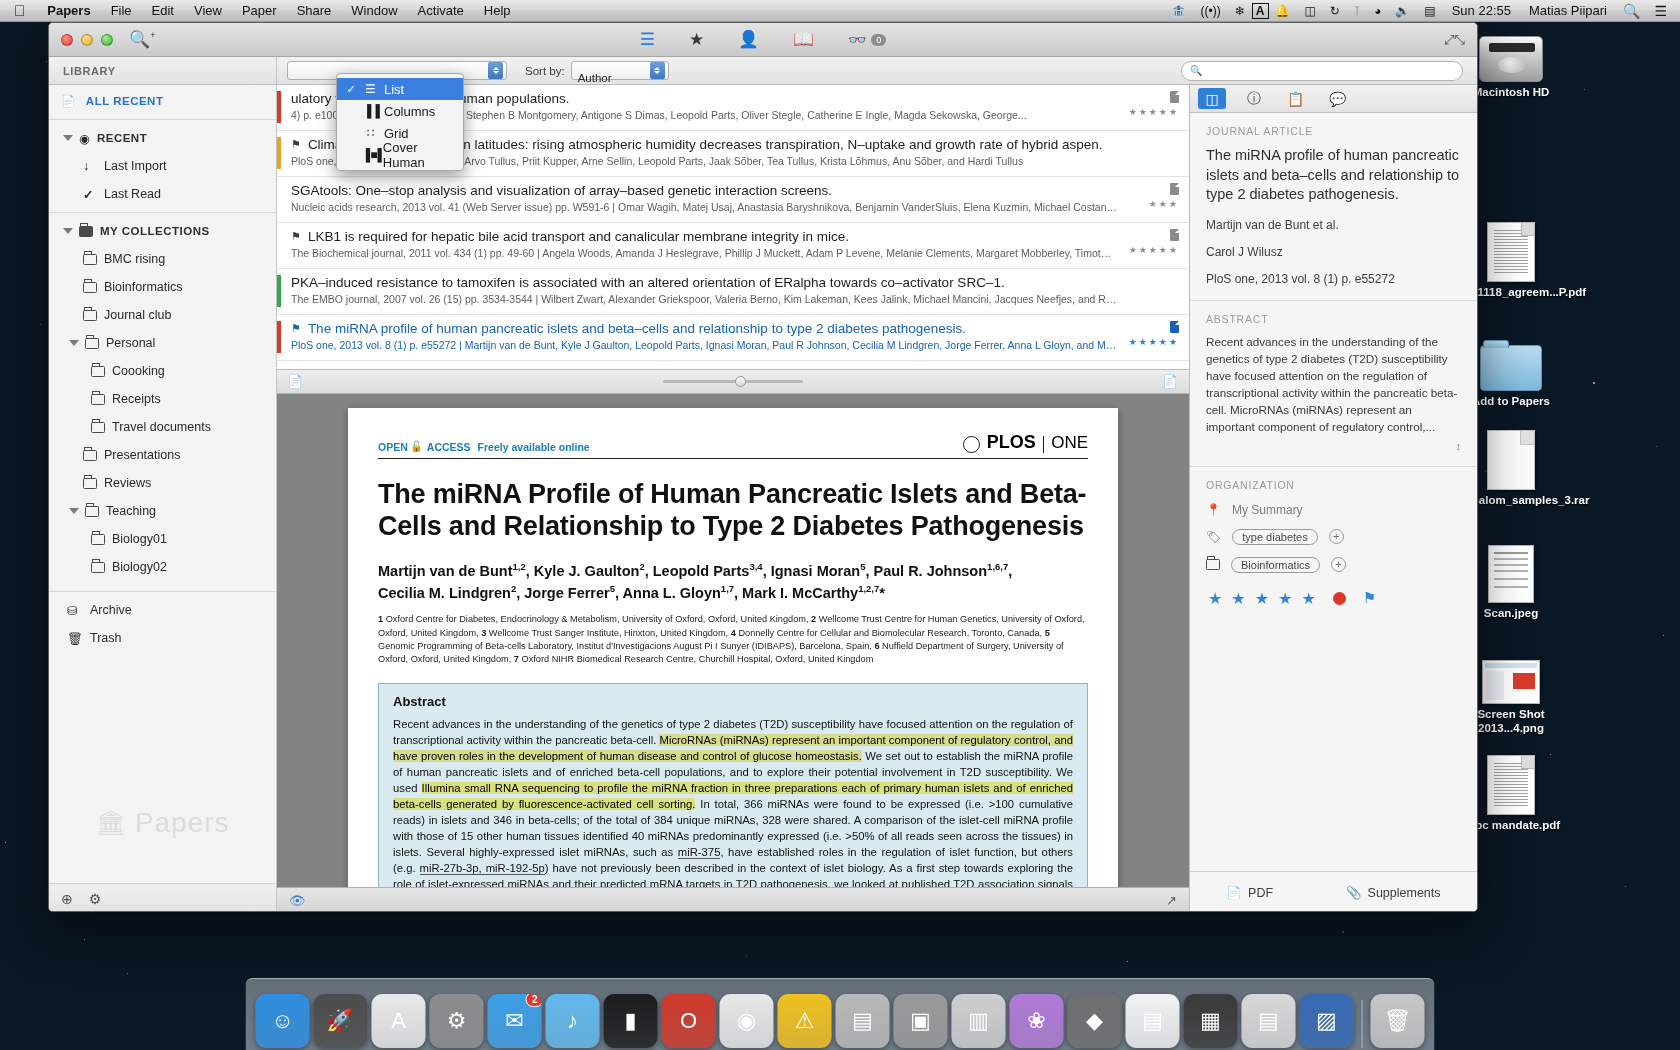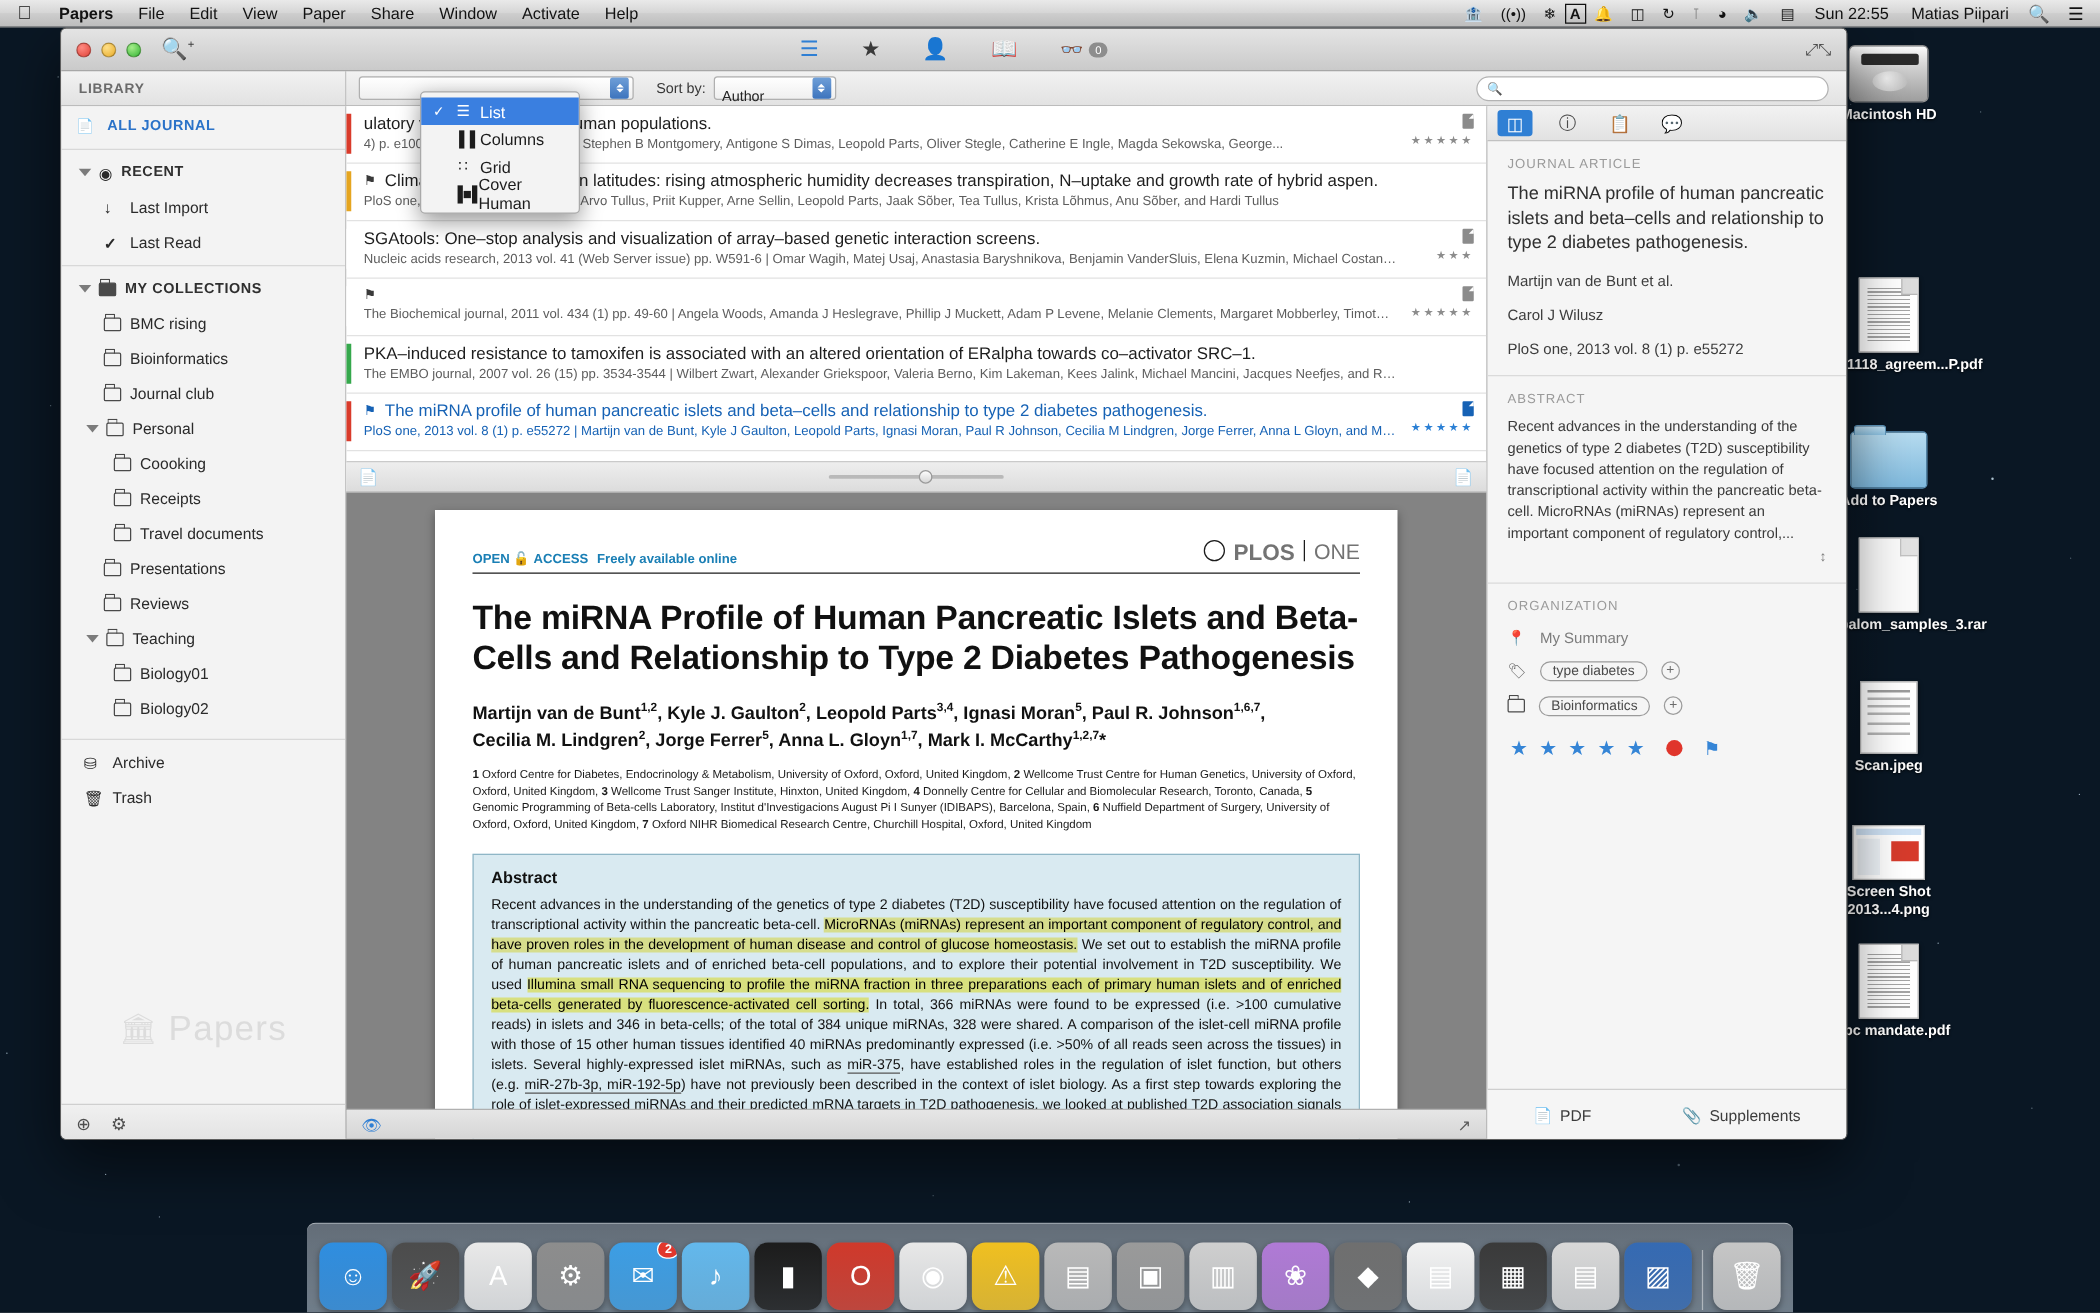--- a/index.html
+++ b/index.html
@@ -140,21 +140,21 @@
 
   
   #pdfview{ flex:1; background:#838383; overflow:hidden; display:flex; justify-content:center; padding-top:14px;
     position:relative;}
   #page{ width:770px; background:#fff; padding:24px 30px 0 30px; font-family:"Liberation Sans",sans-serif;
     box-shadow:0 2px 7px rgba(0,0,0,.35);}
   .oa-row{ display:flex; justify-content:space-between; align-items:flex-end; border-bottom:1.5px solid #1d1d1d;
     padding-bottom:5px;}
   .oa-left{ font-size:10.5px; color:#1a7fb5; font-weight:bold; display:flex; align-items:center; gap:3px;}
   .oa-left .free{ color:#1a7fb5; }
-  .plos{ display:flex; align-items:flex-start; gap:7px; font-size:18px; font-weight:bold; color:#737373;}
+  .plos{ display:flex; align-items:flex-end; gap:7px; font-size:18px; font-weight:bold; color:#000000;}
   .plos .circ{ width:17px;height:17px;border:1.6px solid #1b1b1b;border-radius:50%;}
   .plos .bar{ width:1.4px; height:17px; background:#1b1b1b;}
   .plos .one{ font-weight:normal; font-size:17px;}
   h1.ptitle-big{ font-size:27px; line-height:1.18; font-weight:bold; color:#111; margin-top:20px; letter-spacing:-.2px;}
   .authors{ font-size:14.5px; font-weight:bold; color:#111; margin-top:17px; line-height:1.45;}
   .authors sup{ font-size:9.5px; }
   .affil{ font-size:9.2px; color:#1c1c1c; margin-top:10px; line-height:1.45;}
   .affil b{font-weight:bold;}
   .abs-box{ margin-top:16px; border:1px solid #8fb6c6; background:#d9eaf1; padding:10px 14px 14px 14px;}
   .abs-box h2{ font-size:13px; margin-bottom:7px; color:#111;}
@@ -425,21 +425,21 @@
         <span></span>
       </div>
     </div>
 
     <div id="body">
 
       <div id="sidebar">
         <div class="sb-scroll">
           <div class="sb-row allpapers">
             <span style="color:#2a72c8;margin-left:-10px;margin-right:3px;">📄</span>
-            <span>ALL JOURNAL</span>
+            <span>ALL RECENT</span>
           </div>
           <div class="sb-sep"></div>
 
           <div class="sb-row">
             <span class="tri"></span>
             <span>◉</span>
             <span class="sb-group">RECENT</span>
           </div>
           <div id="recent-items">
               <div class="sb-row indent1">
@@ -573,20 +573,21 @@
               <div class="pright">
                 <span class="pdficon"></span>
                 <span class="stars">★★★</span>
               </div>
             </div>
             <div class="prow">
               <div class="bar" style="background: rgb(255, 255, 255);"></div>
               <div class="content">
                 <div class="ptitle">
                   <span class="flagico">⚑</span>
+                  <span>LKB1 is required for hepatic bile acid transport and canalicular membrane integrity in mice.</span>
                 </div>
                 <div class="pmeta">The Biochemical journal, 2011 vol. 434 (1) pp. 49-60 | Angela Woods, Amanda J Heslegrave, Phillip J Muckett, Adam P Levene, Melanie Clements, Margaret Mobberley, Timothy A Ry...</div>
               </div>
               <div class="pright">
                 <span class="pdficon"></span>
                 <span class="stars">★★★★★</span>
               </div>
             </div>
             <div class="prow">
               <div class="bar" style="background: rgb(53, 168, 76);"></div>

